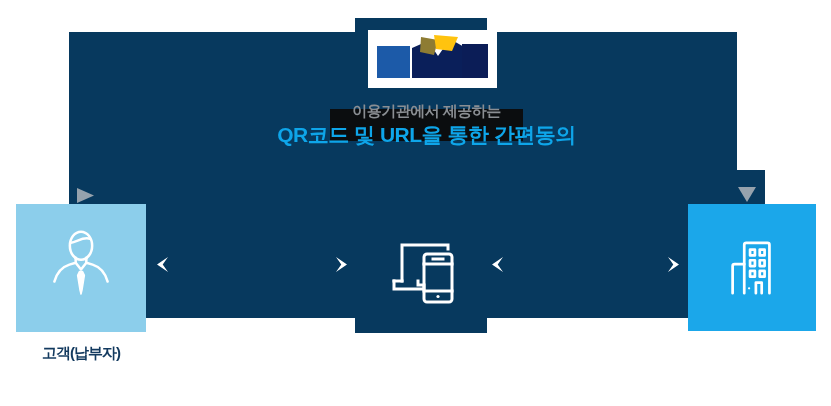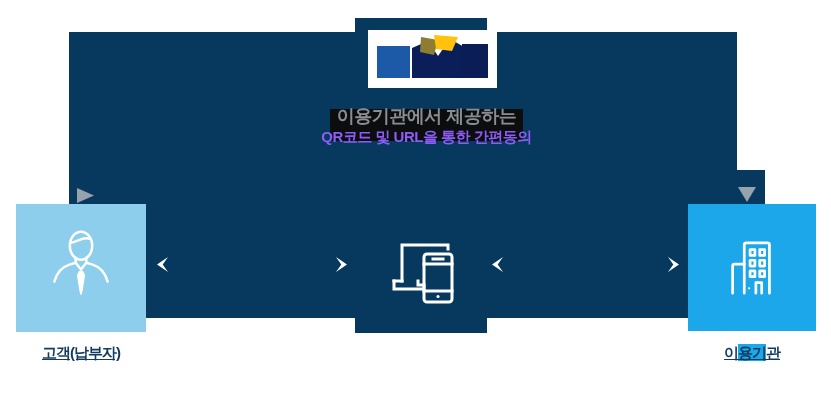--- a/index.html
+++ b/index.html
@@ -13,32 +13,32 @@
   .panel-tab-top    { position:absolute; left:355px; top:18px;  width:132px; height:16px; background:#07395e; }
   .panel-tab-bottom { position:absolute; left:355px; top:318px; width:132px; height:15px; background:#07395e; }
 
   
   .logo-box { position:absolute; left:368px; top:30px; width:129px; height:58px; background:#ffffff;
               display:flex; align-items:center; justify-content:center; }
 
   
   .notice { position:absolute; left:330px; top:109px; width:193px; height:32px; background:#0b0d0f;
             display:flex; flex-direction:column; align-items:center; justify-content:center; overflow:visible; }
-  .notice .l1 { font-size:18px; font-weight:bold; color:#8a8e93; white-space:nowrap; letter-spacing:-0.5px; }
-  .notice .l2 { font-size:15px; font-weight:bold; color:#8b5cf6; white-space:nowrap; letter-spacing:-0.5px; }
+  .notice .l1 { font-size:15px; font-weight:bold; color:#8a8e93; white-space:nowrap; letter-spacing:-0.5px; }
+  .notice .l2 { font-size:21px; font-weight:bold; color:#0ea5e9; white-space:nowrap; letter-spacing:-0.5px; }
 
   
   .box { position:absolute; display:flex; align-items:center; justify-content:center; }
   .box-customer    { left:16px;  top:204px; width:130px; height:128px; background:#8cceeb; }
   .box-institution { left:688px; top:204px; width:128px; height:127px; background:#1ba7ea; }
   .devices-wrap    { position:absolute; left:390px; top:240px; width:78px; height:66px; }
 
   
   .node-label { position:absolute; top:344px; font-size:15px; font-weight:bold; color:#133a5f;
-                text-align:center; letter-spacing:-1px; white-space:nowrap;text-decoration:underline; }
+                text-align:center; letter-spacing:-1px; white-space:nowrap; }
   .label-customer    { left:0px;   width:162px; }
   .label-qr          { left:334px; width:185px; }
   .label-institution { left:680px; width:144px; }
   .hl { background:#1ba7ea; }
 
   
   .chev { position:absolute; top:257px; width:11px; height:15px; background:#ffffff; }
   .chev-l { clip-path: polygon(100% 0, 0 50%, 100% 100%, 52% 50%); }
   .chev-r { clip-path: polygon(0 0, 100% 50%, 0 100%, 48% 50%); }
   .c1 { left:157px; } .c2 { left:336px; } .c3 { left:492px; } .c4 { left:668px; }
@@ -108,21 +108,20 @@
       <rect x="30" y="24" width="5" height="6"></rect>
       <rect x="40" y="24" width="5" height="6"></rect>
       <rect x="30" y="35" width="5" height="6"></rect>
       <rect x="40" y="35" width="5" height="6"></rect>
       <path d="M36 58 L36 47 L42 47 L42 58"></path>
       <circle cx="29" cy="53" r="1.2" fill="#ffffff" stroke="none"></circle>
     </svg>
   </div>
 
   <div class="node-label label-customer">고객(납부자)</div>
-  <div class="node-label label-institution"><span>이</span><span class="hl">용기</span><span>관</span></div>
 
   <div class="chev chev-l c1"></div>
   <div class="chev chev-r c2"></div>
   <div class="chev chev-l c3"></div>
   <div class="chev chev-r c4"></div>
 
   <div class="tri tri-right"></div>
   <div class="tri tri-down"></div>
 
 </div>

